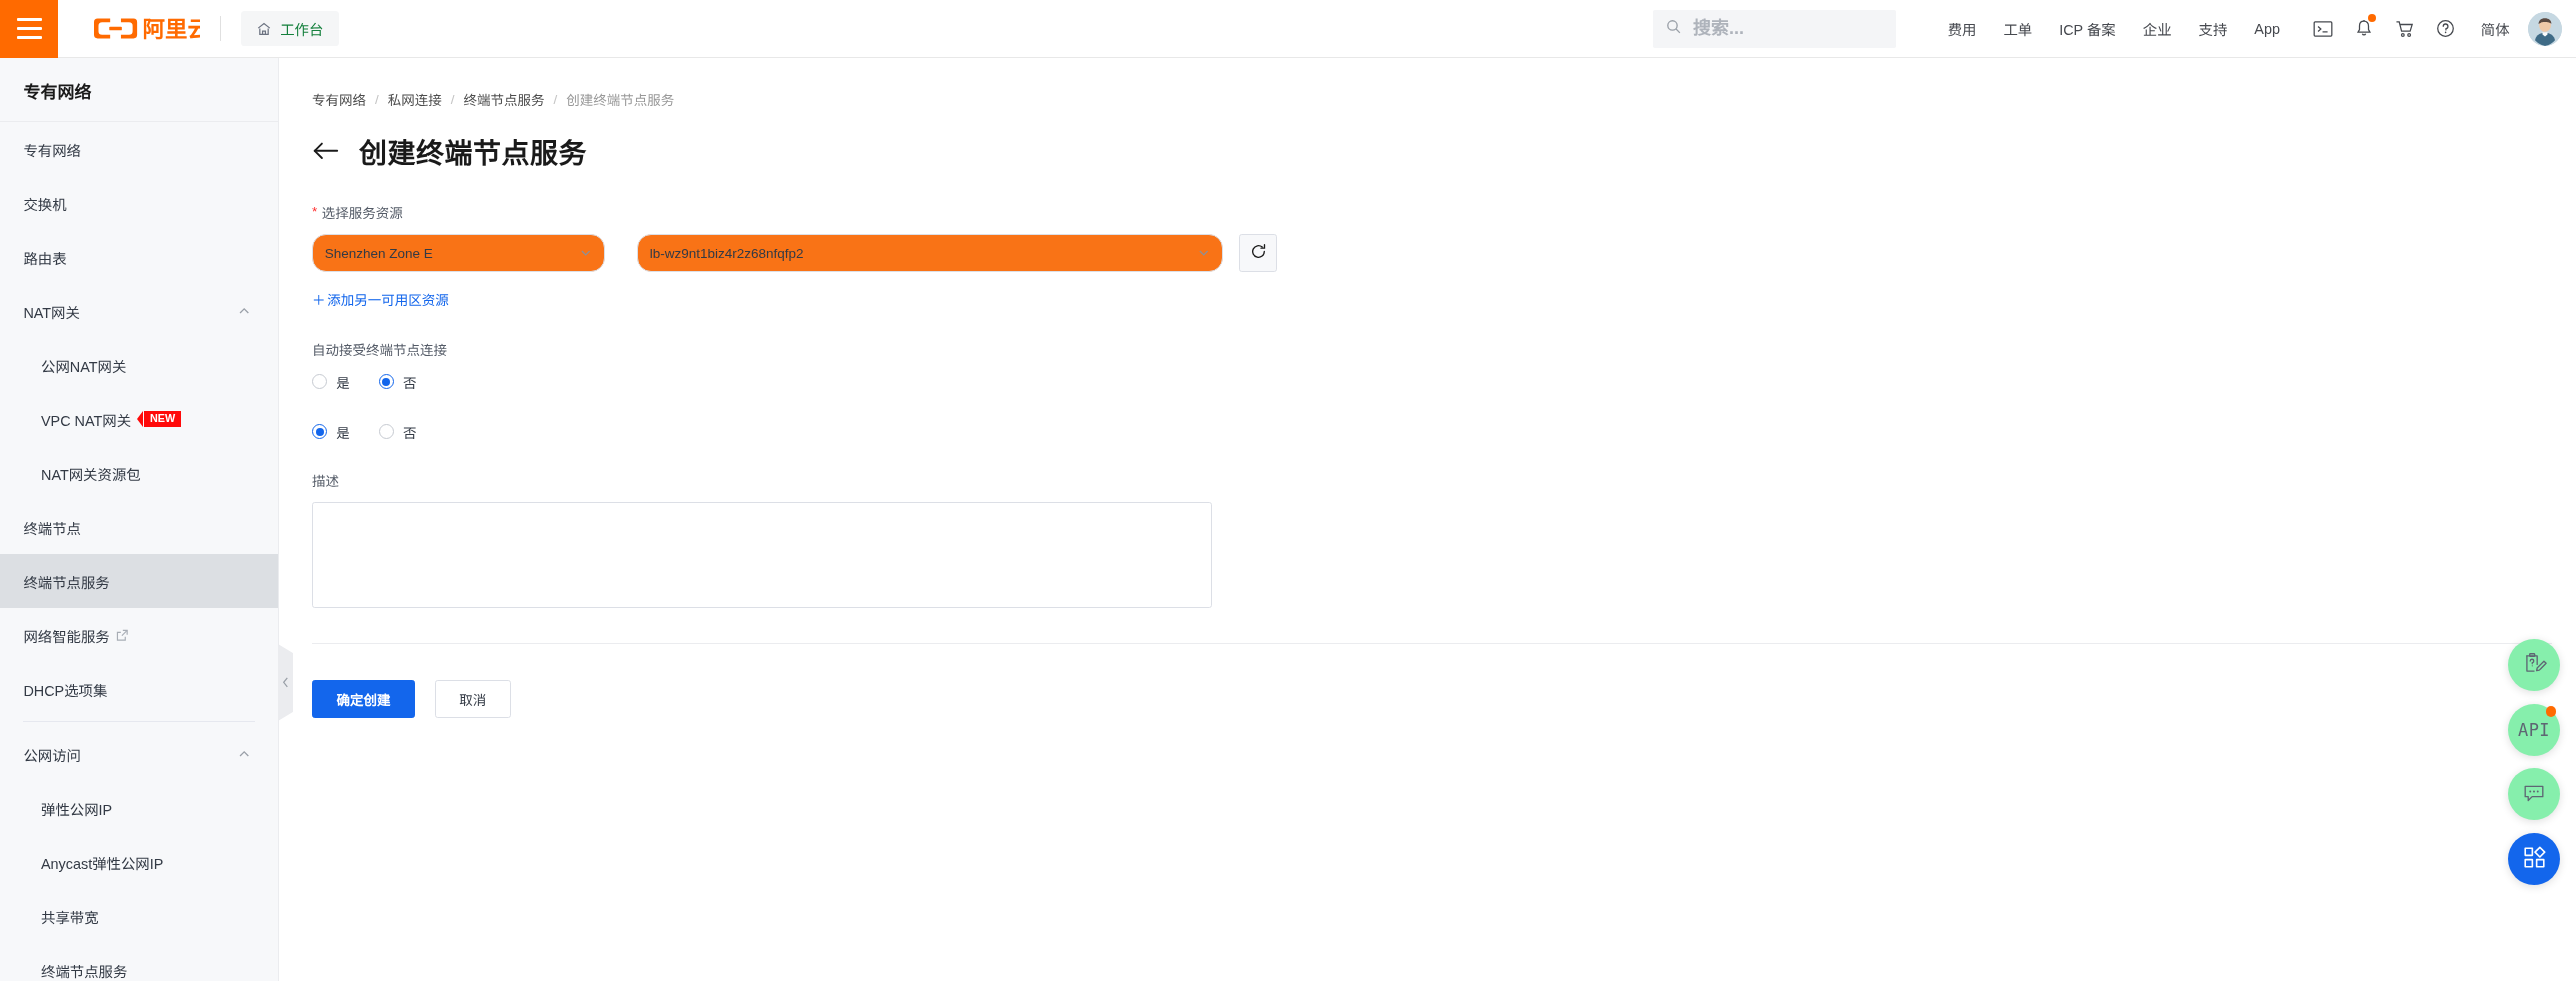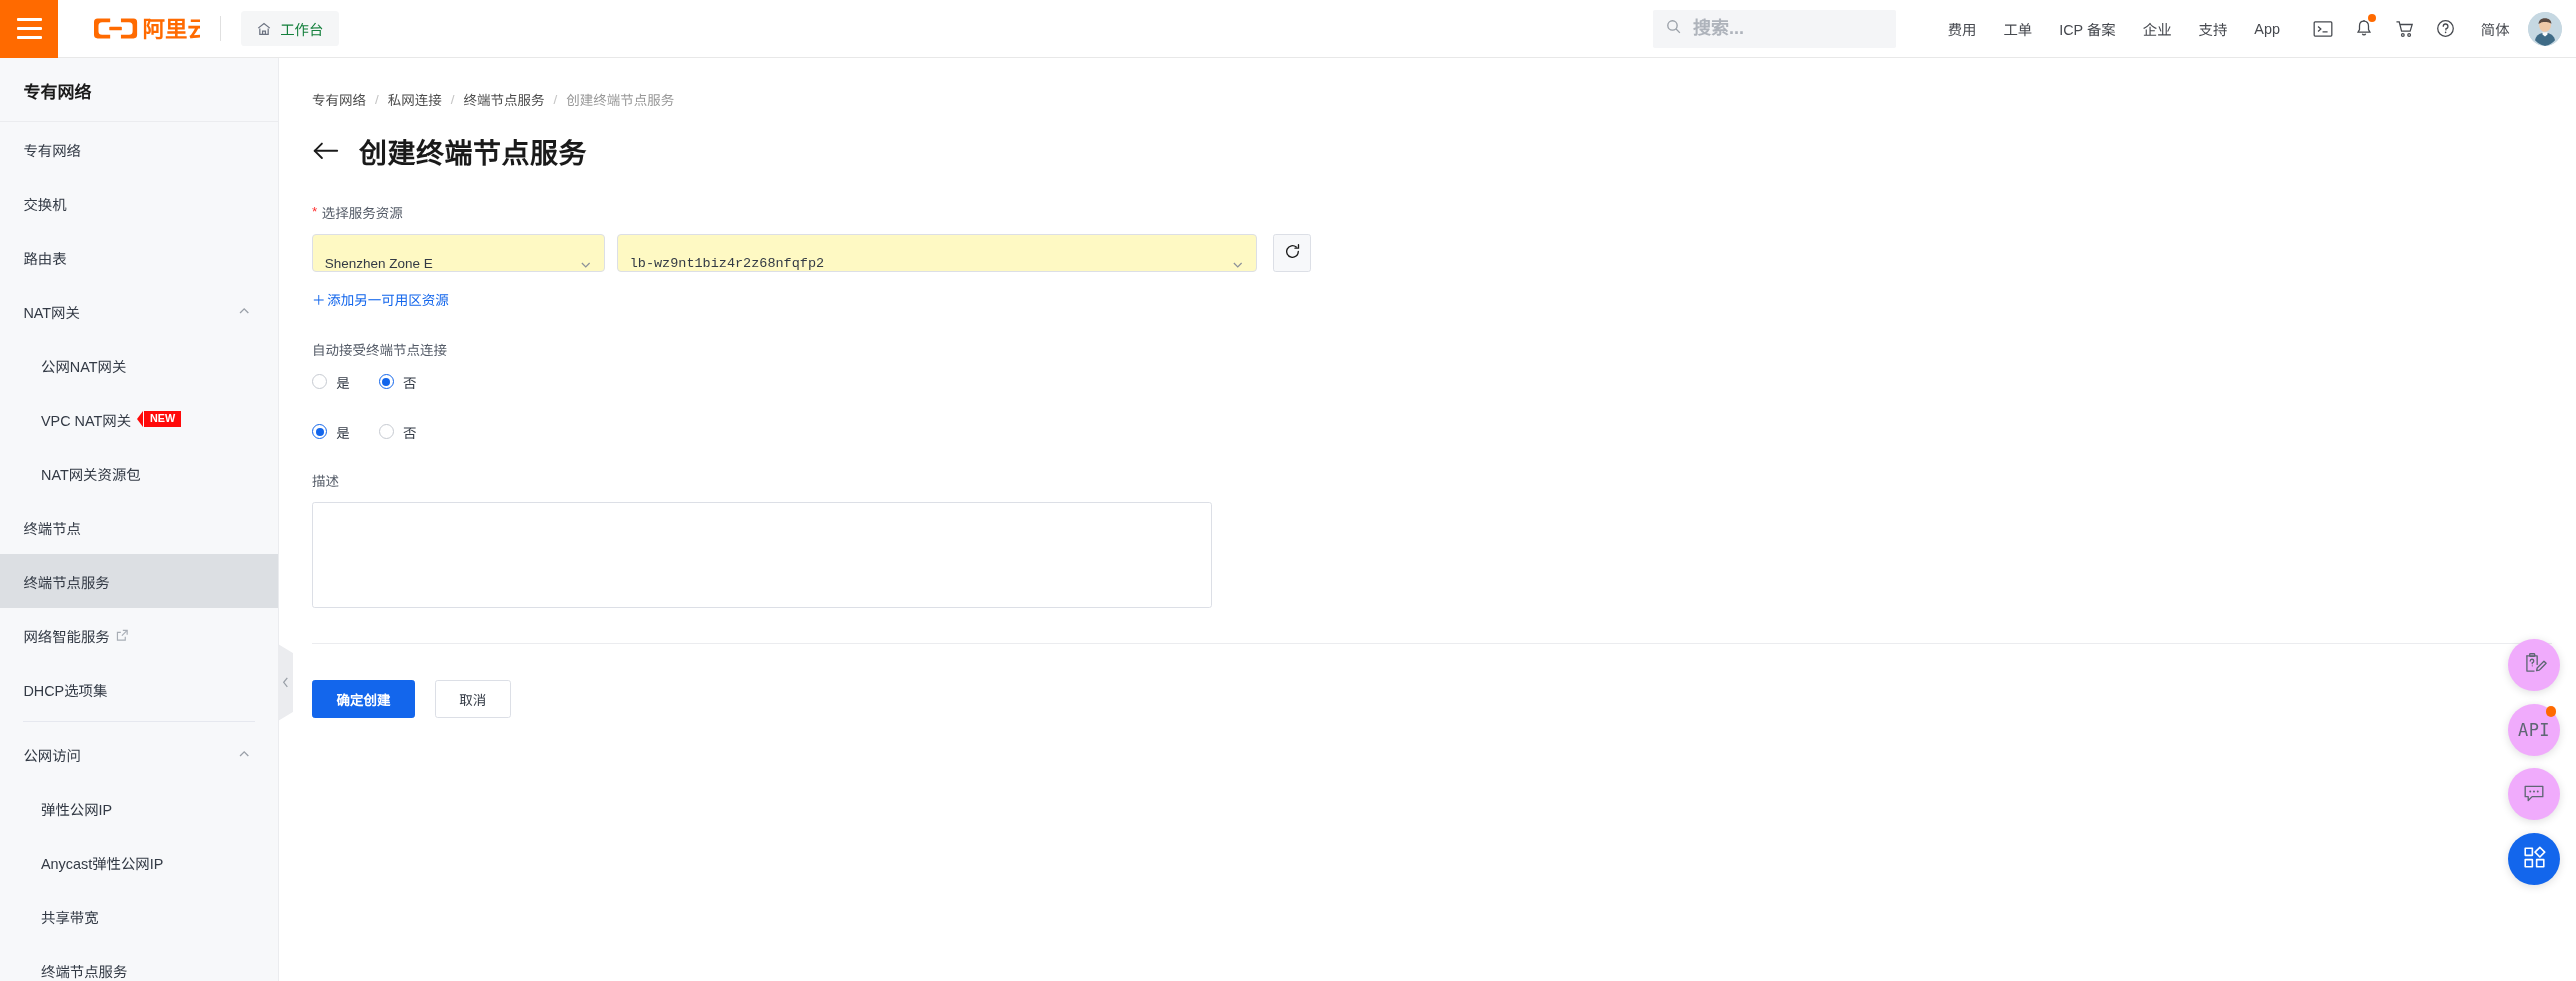--- a/index.html
+++ b/index.html
@@ -195,31 +195,31 @@
   }
   .field-label {
     font-size: 13.5px; color: #555c68;
     margin-bottom: 12.6px; display: flex; align-items: center;
   }
   .req-star { color: #ff2e2e; margin-right: 4.5px; font-size: 13.5px; line-height: 1; }
 
   .row { display: flex; align-items: center; gap: 0; }
 
   .select {
-    height: 38px; background: #fef9c3;
-    border: 0.9px solid #dcdfe6; border-radius: 4px;
-    display: flex; align-items: flex-end;
+    height: 38px; background: #f97316;
+    border: 0.9px solid #dcdfe6; border-radius: 14px;
+    display: flex; align-items: center;
     padding: 0 11.7px; cursor: pointer;
     font-size: 13.5px; color: #333a45;
     position: relative;
   }
   .select .val { flex: 1; white-space: nowrap; overflow: hidden; text-overflow: ellipsis; }
   .select .caret { display: flex; align-items: center; margin-left: 9px; }
   .select-zone { width: 293px; }
-  .select-res { width: 640px; margin-left: 12px; font-family: Liberation Mono, monospace; }
+  .select-res { width: 586px; margin-left: 32px; }
   .refresh-btn {
     width: 38px; height: 38px; margin-left: 16px;
     background: #f7f8fa; border: 0.9px solid #dcdfe6; border-radius: 2.7px;
     display: flex; align-items: center; justify-content: center;
     cursor: pointer;
   }
 
   .add-link {
     display: inline-flex; align-items: center;
     color: #1366ec; font-size: 13.5px;
@@ -283,21 +283,21 @@
   
   .float-panel {
     position: absolute;
     right: 16px; top: 639px;
     display: flex; flex-direction: column;
     align-items: center; gap: 12.6px;
     z-index: 70;
   }
   .fab {
     width: 52px; height: 52px; border-radius: 50%;
-    background: #f0abfc;
+    background: #86efac;
     box-shadow: 0 1.8px 9px rgba(0,0,0,0.13);
     display: flex; align-items: center; justify-content: center;
     cursor: pointer; position: relative;
   }
   .fab.api-text {
     font-size: 17px; color: #5e6673;
     letter-spacing: 0.5px;
     font-family: "DejaVu Sans Mono", monospace;
   }
   .fab .badge-dot {

